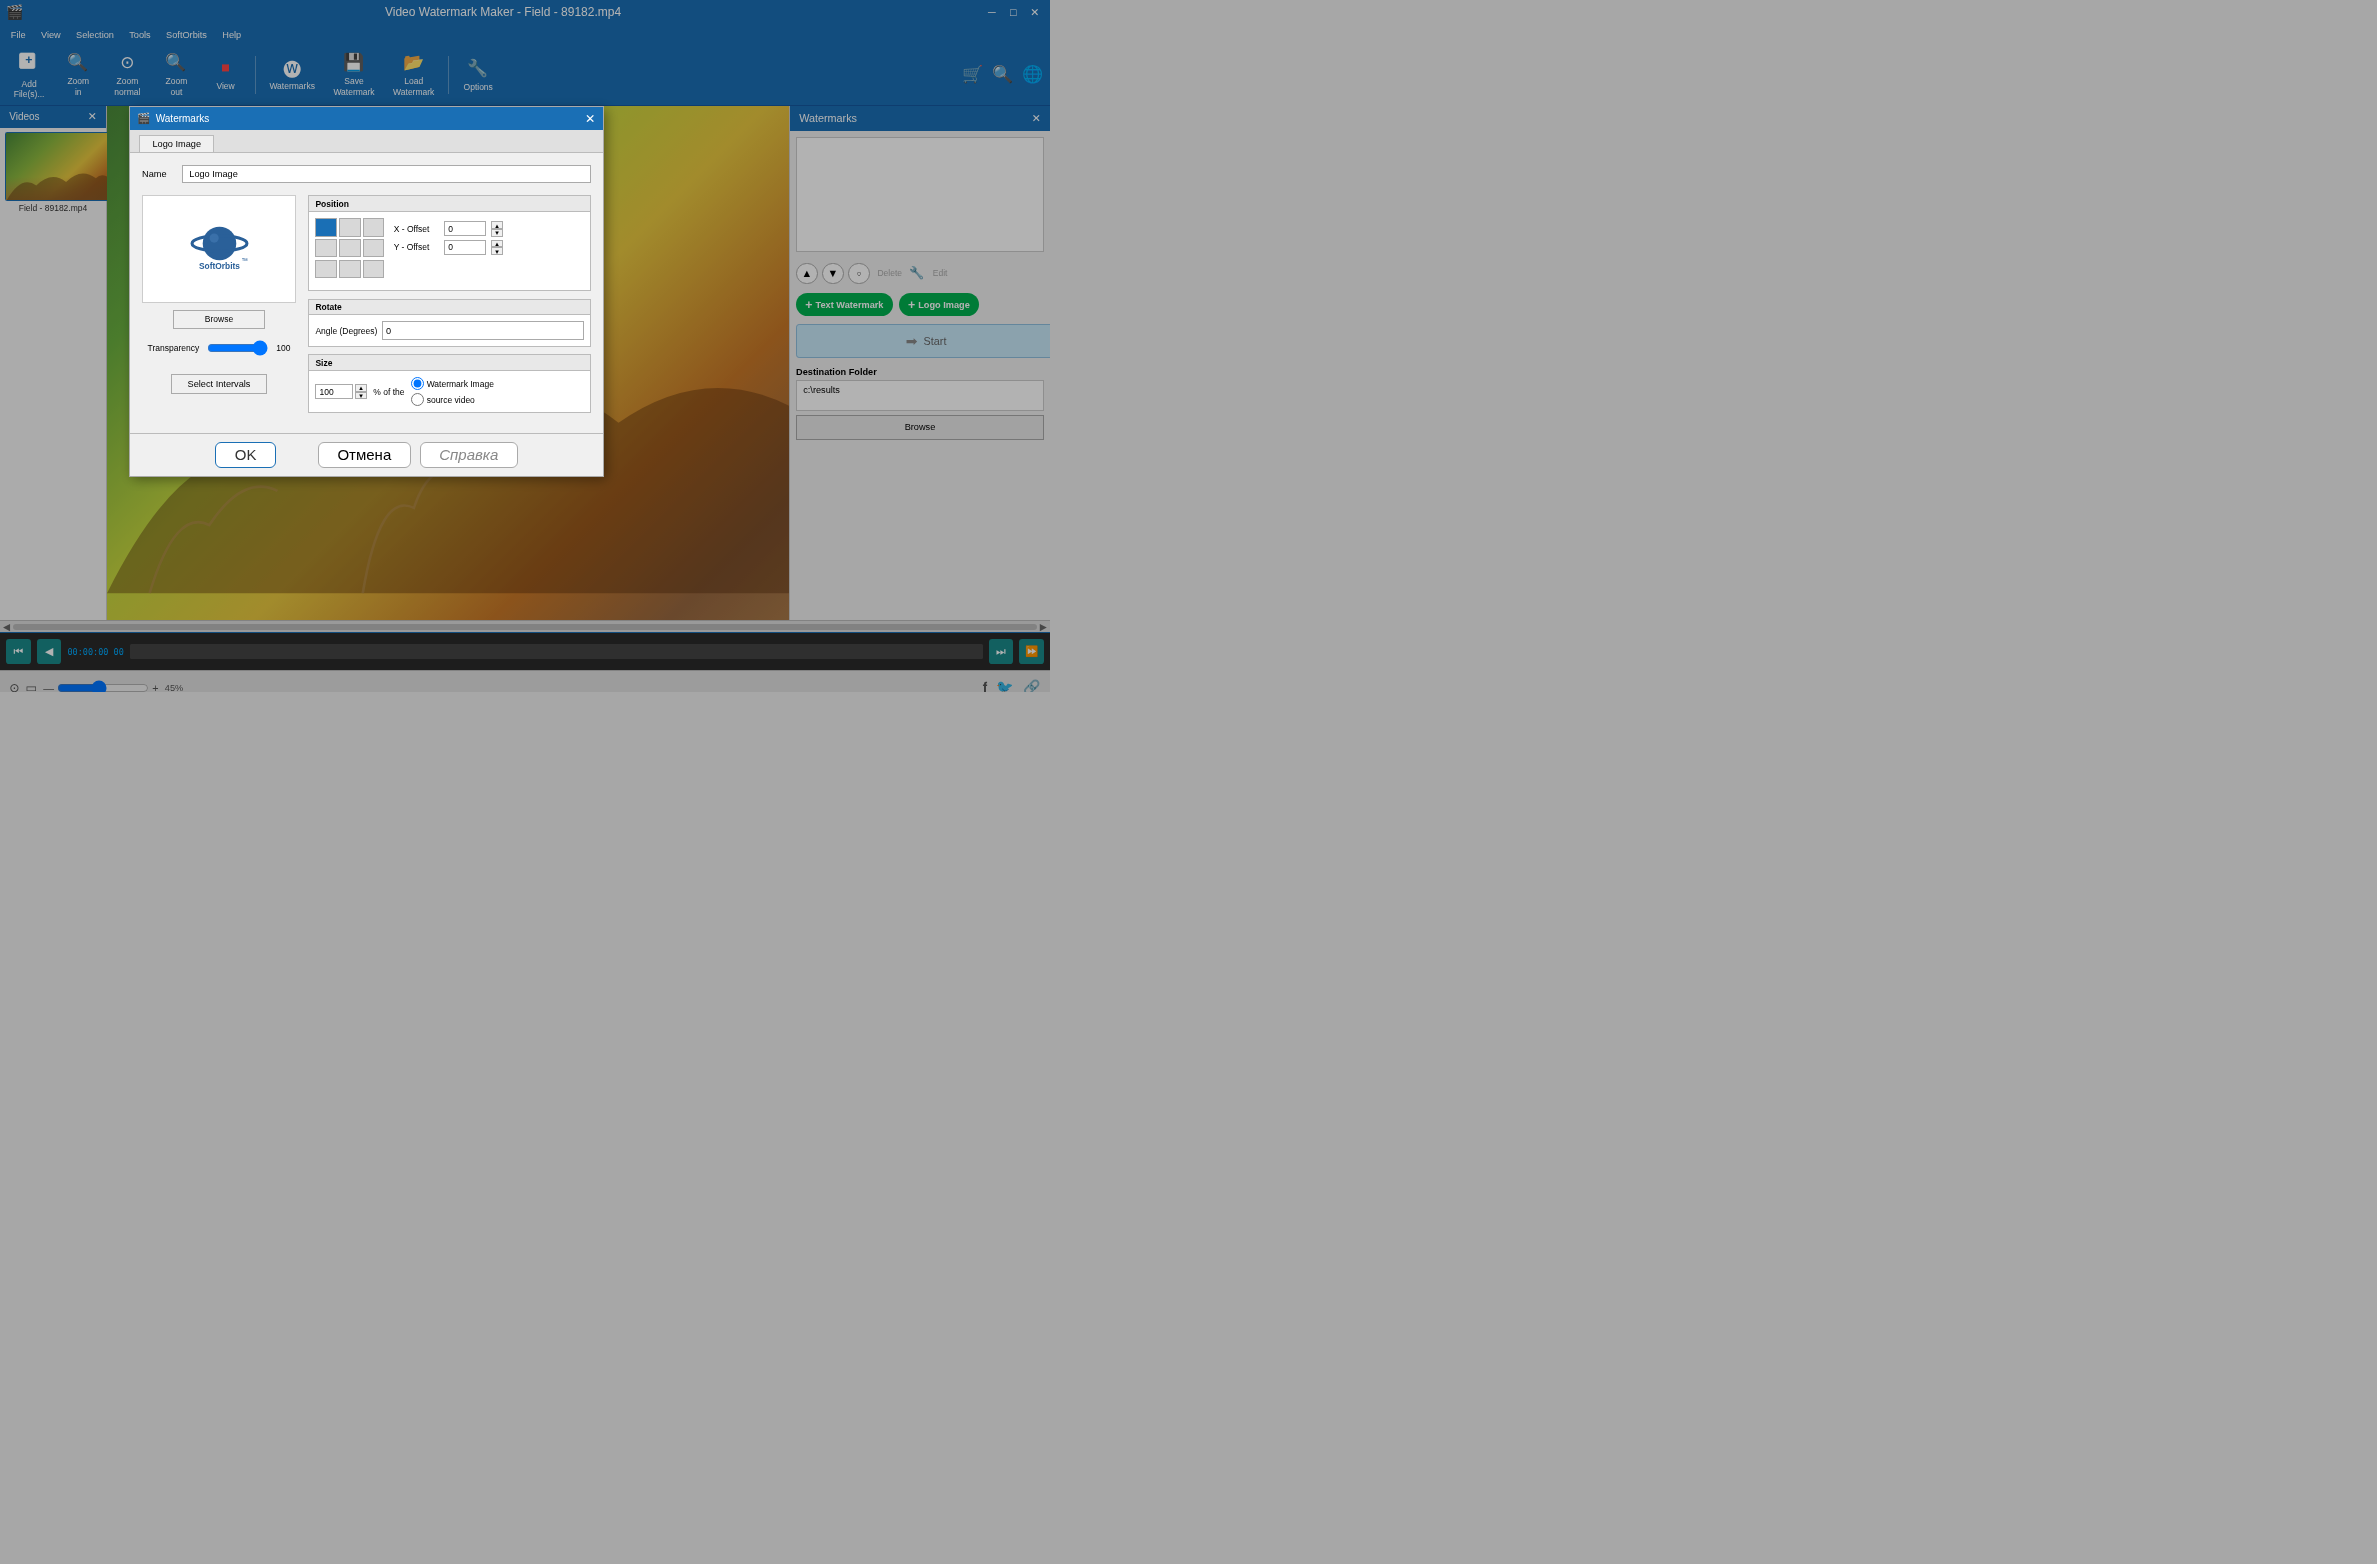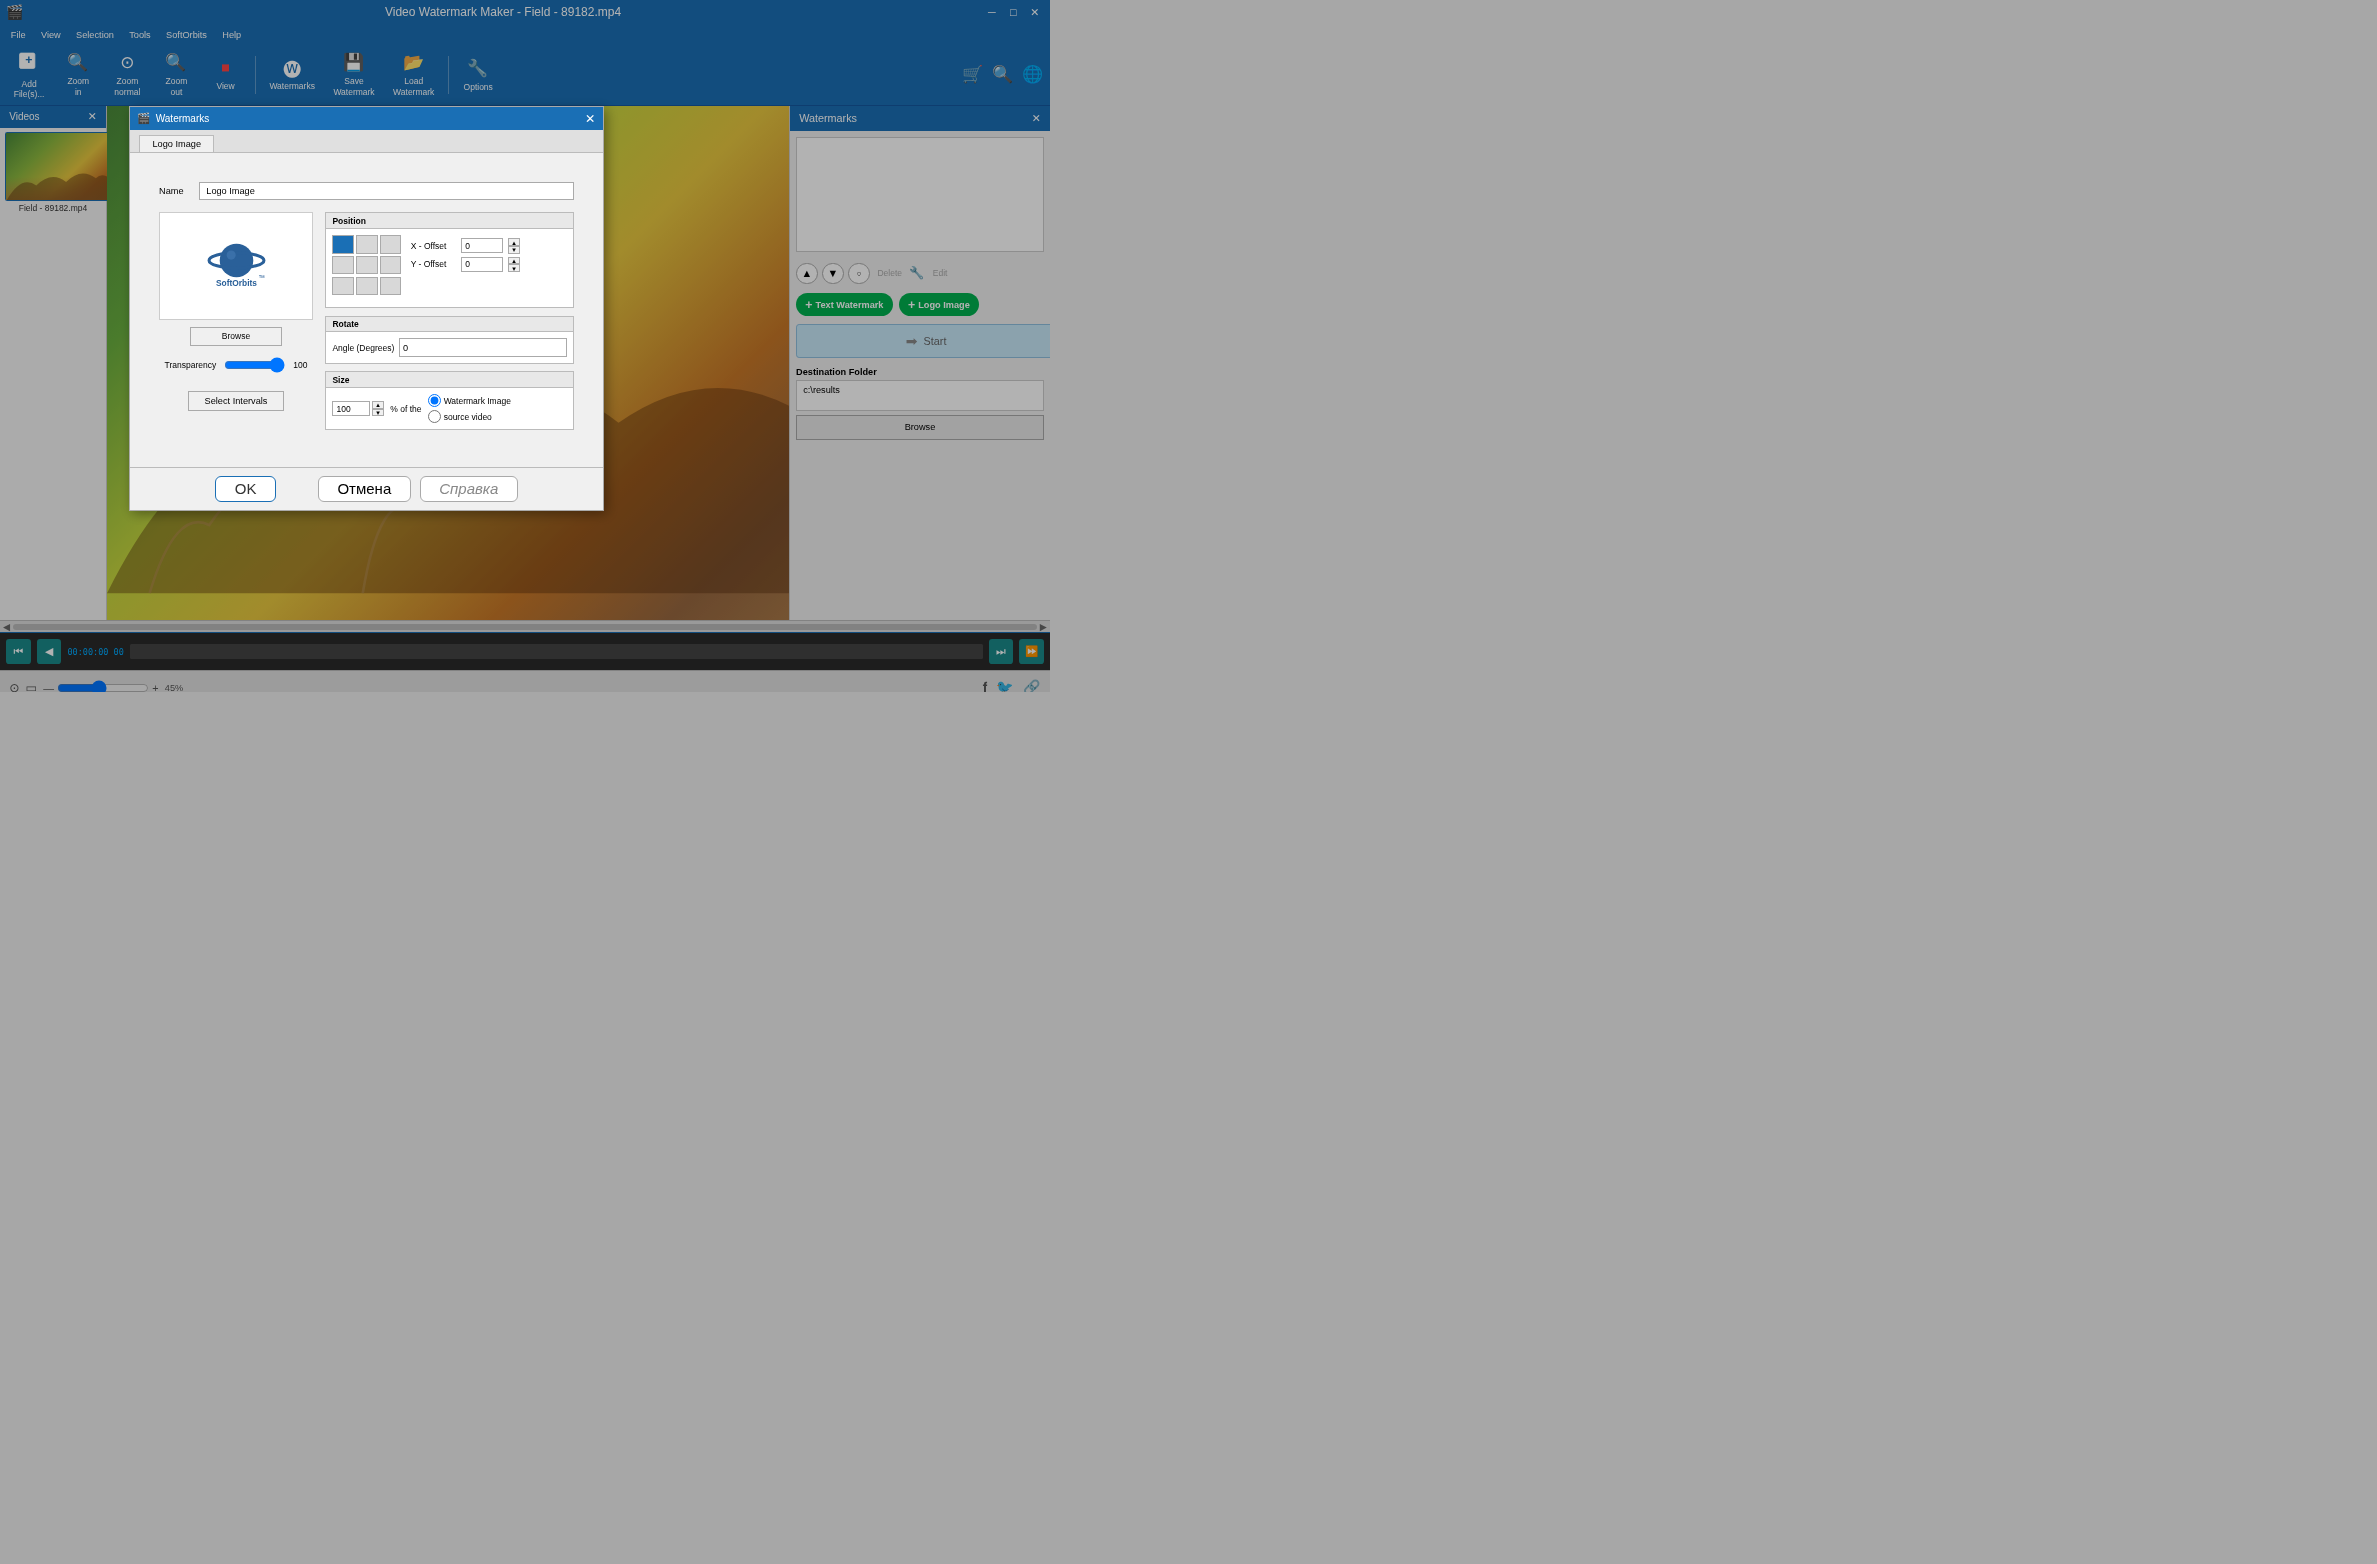--- a/index.html
+++ b/index.html
@@ -308,21 +308,21 @@
     .dialog-tabs { background: #e0e0e0; padding: 4.6px 9.2px 0; border-bottom: 0.8px solid #bbb; }
     .dialog-tab {
       display: inline-block;
       padding: 3.1px 12.3px;
       background: #f0f0f0;
       border: 0.8px solid #bbb;
       border-bottom: none;
       cursor: pointer;
       font-size: 9.2px;
     }
-    .dialog-body { padding: 29px; }
+    .dialog-body { padding: 12px; }
     .name-row { display: flex; align-items: center; gap: 9.2px; margin-bottom: 12.3px; }
     .name-label { font-size: 9.2px; min-width: 31px; }
     .name-input { flex: 1; padding: 3.1px 6.1px; border: 0.8px solid #aaa; font-size: 9.2px; }
     .dialog-content-row { display: flex; gap: 12.3px; }
     .logo-preview {
       width: 154px;
       height: 108px;
       background: white;
       border: 0.8px solid #ccc;
       display: flex;

